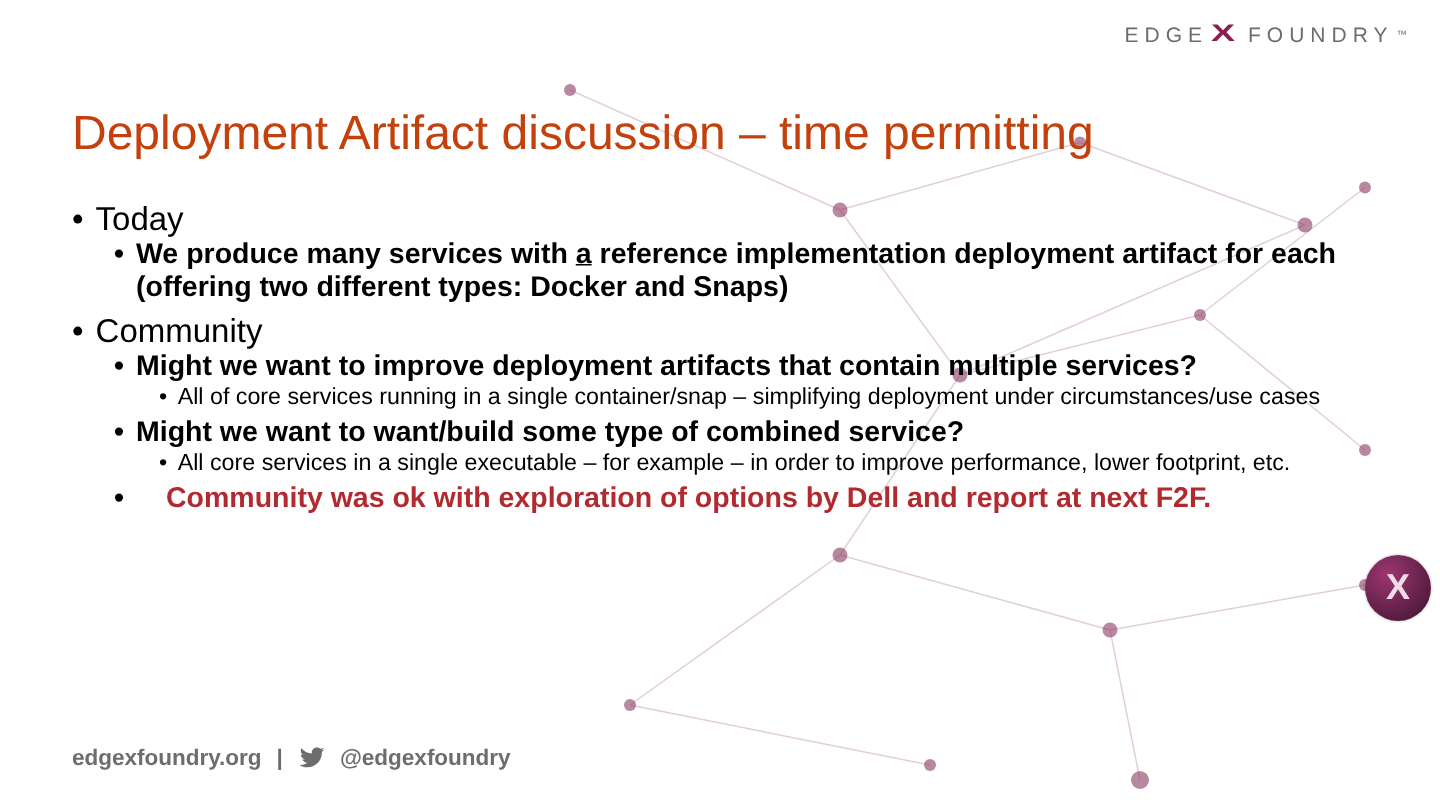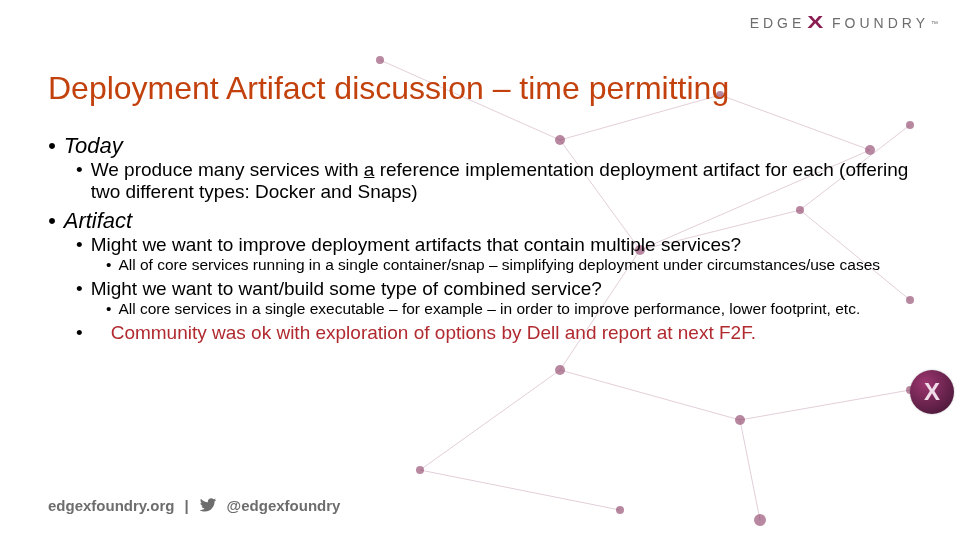--- a/index.html
+++ b/index.html
@@ -46,25 +46,25 @@
   .title {
     font-size: 32px;
     font-weight: 400;
     color: #c2410c;
     margin-bottom: 26px;
   }
 
   ul { list-style: none; }
   .lvl1 > li { margin-bottom: 4px; }
   .lvl1 > li > .row::before { content: "•"; margin-right: 8px; }
-  .lvl1 > li > .row { font-size: 22px; display: flex; font-style: italic; }
+  .lvl1 > li > .row { font-size: 22px; display: flex; }
 
   .lvl2 { margin-left: 28px; }
   .lvl2 > li > .row::before { content: "•"; margin-right: 8px; }
-  .lvl2 > li > .row { font-size: 19px; display: flex; line-height: 1.18; }
+  .lvl2 > li > .row { font-size: 19px; display: flex; line-height: 1.18; font-weight: bold; }
   .lvl2 > li { margin-bottom: 2px; }
 
   .lvl3 { margin-left: 30px; }
   .lvl3 > li > .row::before { content: "•"; margin-right: 7px; }
   .lvl3 > li > .row { font-size: 15.5px; display: flex; line-height: 1.2; }
   .lvl3 > li { margin-bottom: 3px; }
 
   .under { text-decoration: underline; }
   .red { color: #b02a30; margin-left: 20px; }
 
@@ -159,21 +159,21 @@
           <div class="row">
             <span>
               <span>We produce many services with </span><span class="under">a</span><span> reference implementation deployment artifact for each (offering two different types:  Docker and Snaps)</span>
             </span>
           </div>
         </li>
       </ul>
     </li>
     <li>
       <div class="row">
-          <span>Artifact</span>
+          <span>Community</span>
         </div>
       <ul class="lvl2">
         <li>
           <div class="row">
               <span>Might we want to improve deployment artifacts that contain multiple services?</span>
             </div>
           <ul class="lvl3">
             <li>
                 <div class="row">
                   <span>All of core services running in a single container/snap – simplifying deployment under circumstances/use cases</span>

